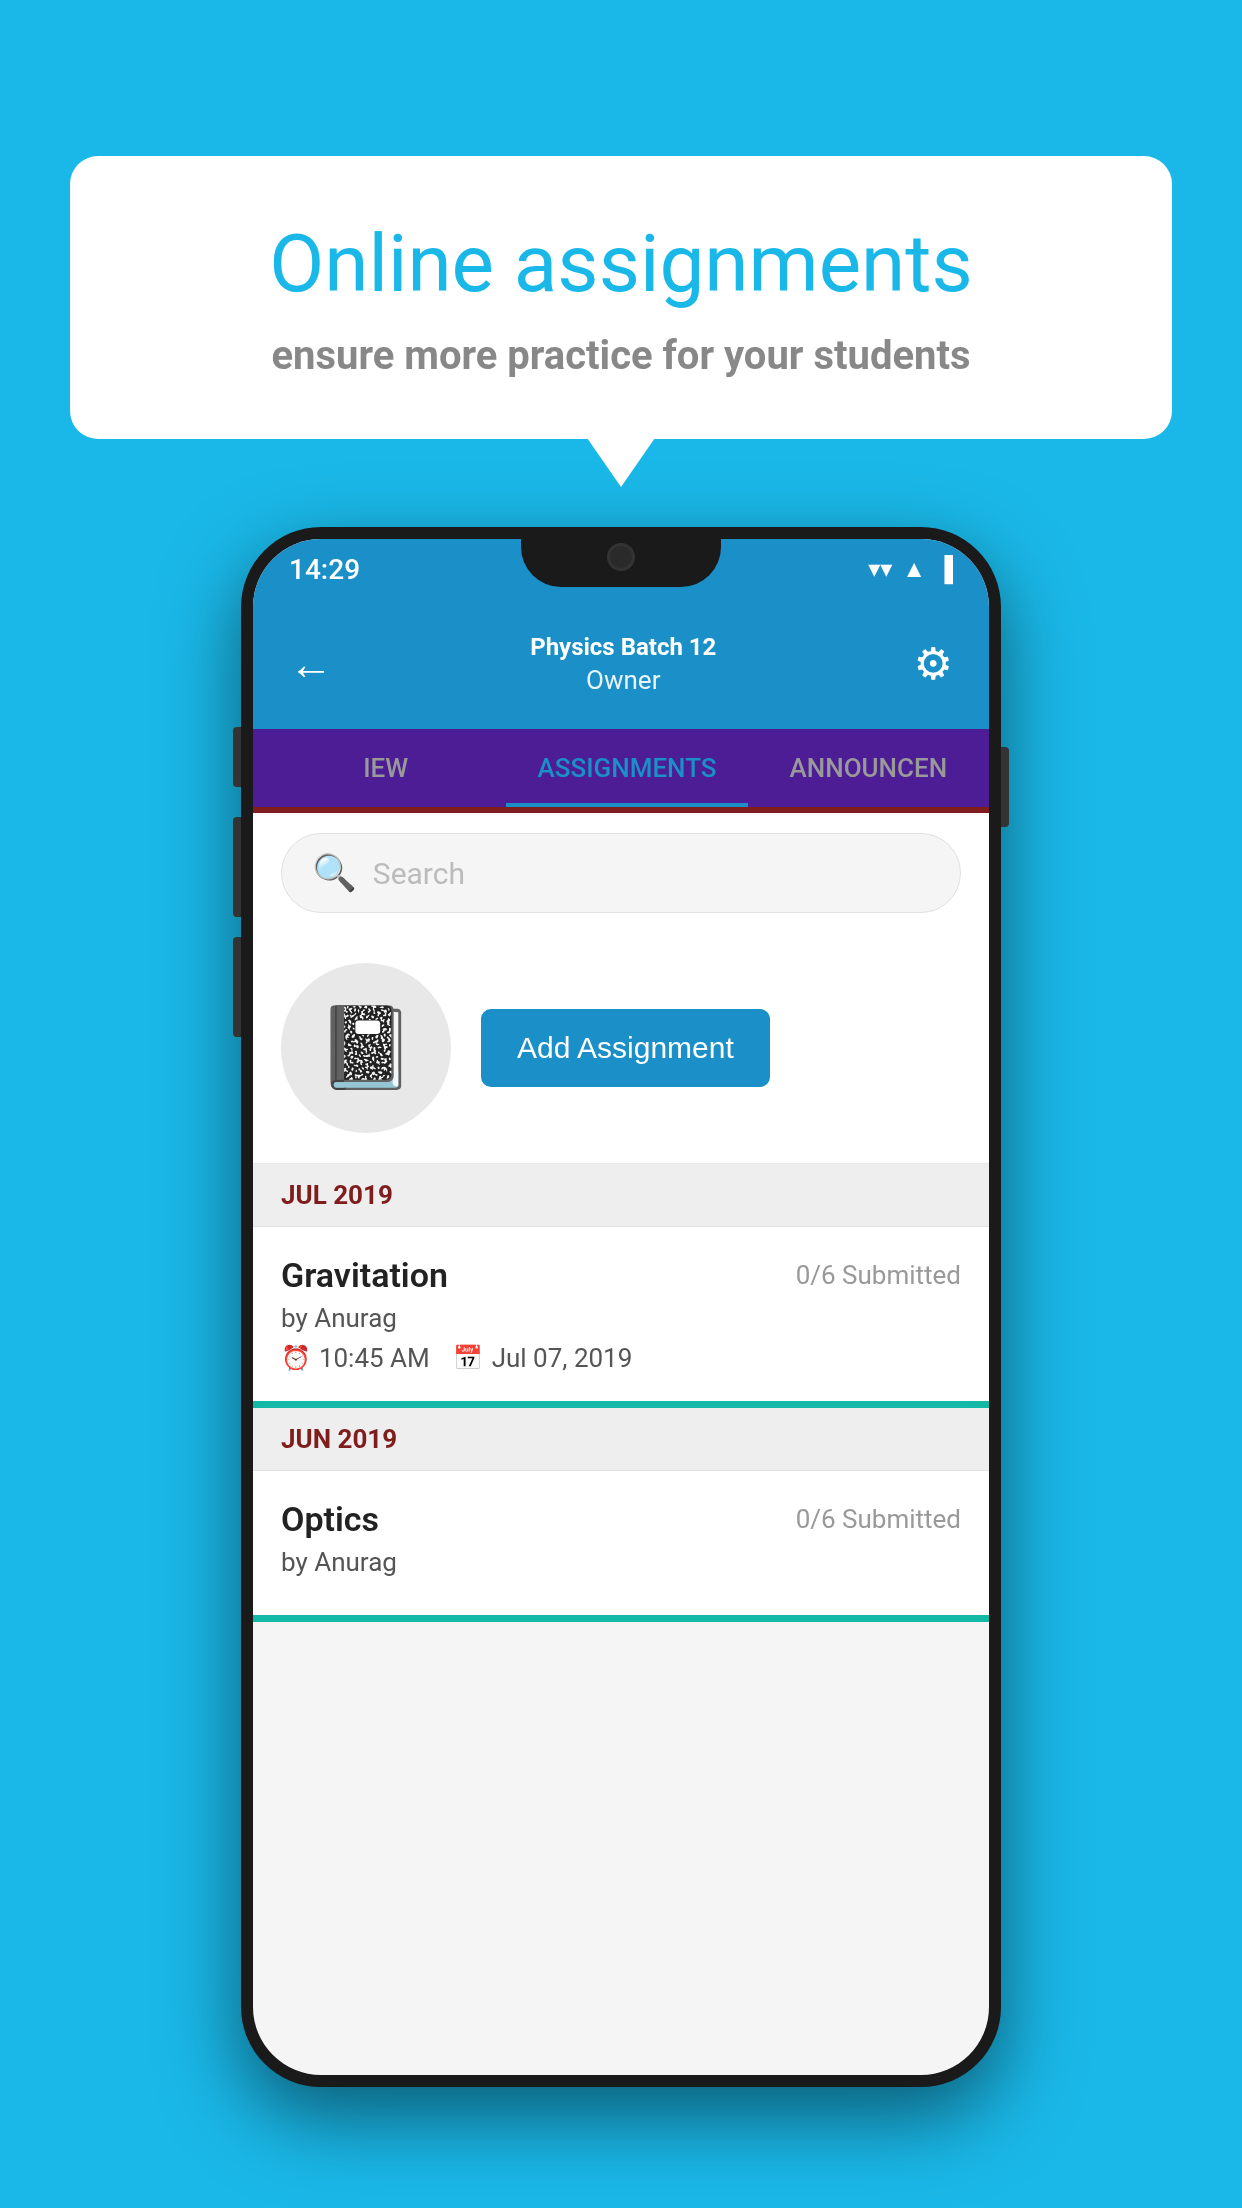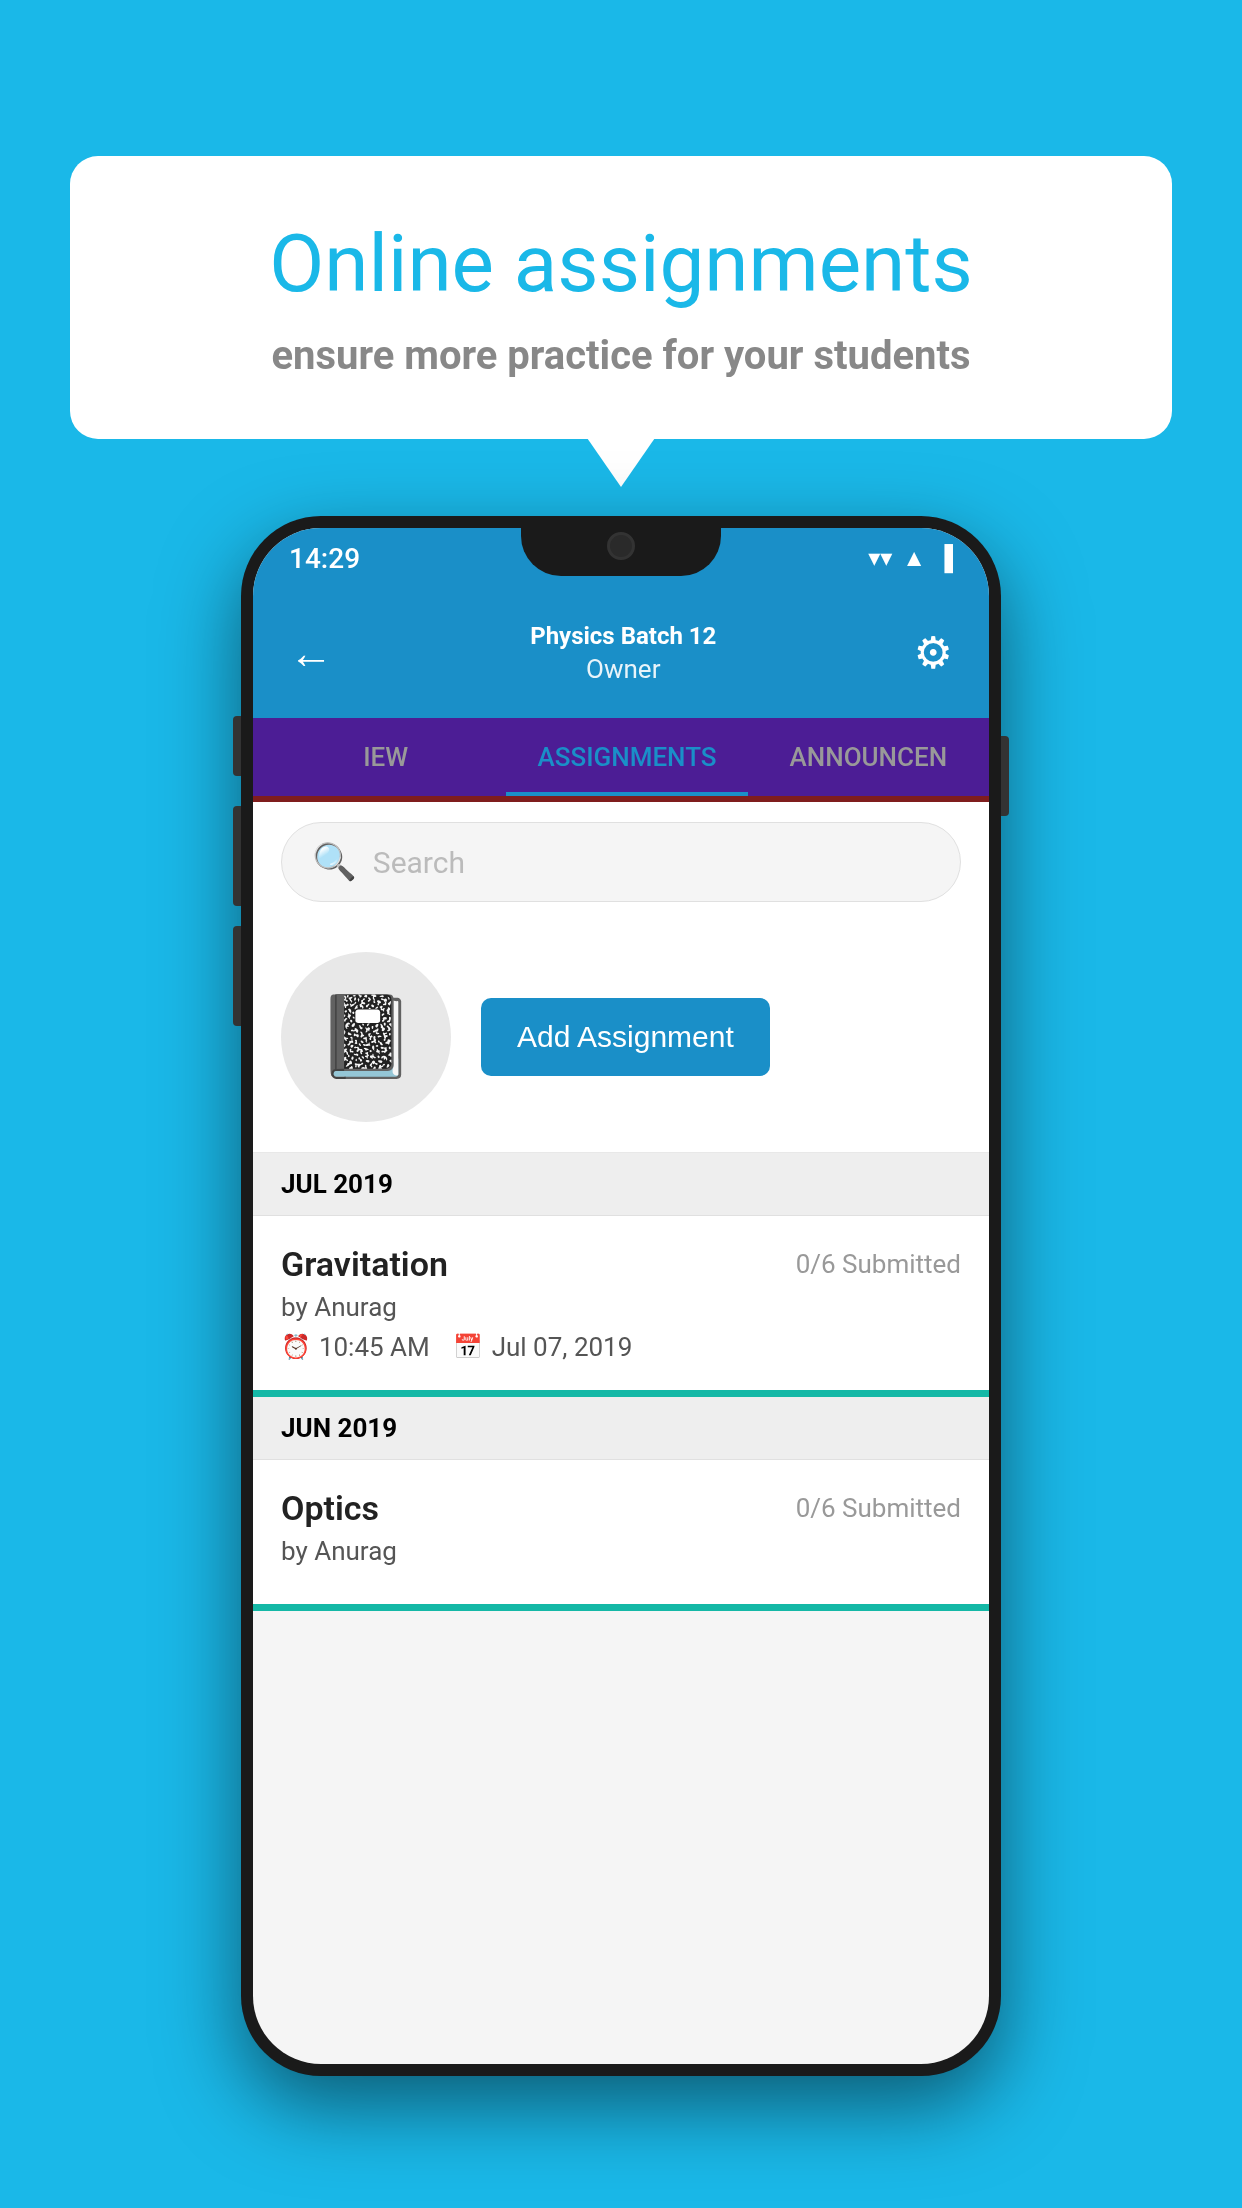--- a/index.html
+++ b/index.html
@@ -56,21 +56,21 @@
     .bubble-subtitle {
       font-size: 40px;
       color: #888;
       margin-top: 20px;
       font-weight: 700;
     }
 
     
     .phone-wrapper {
       position: absolute;
-      top: 516px;
+      top: 527px;
       left: 50%;
       transform: translateX(-50%);
       width: 760px;
     }
 
     .phone {
       background: #1a1a1a;
       border-radius: 80px;
       padding: 0;
       position: relative;
@@ -289,21 +289,21 @@
       font-weight: 500;
       cursor: pointer;
     }
 
     
     .section-header {
       background: #eeeeee;
       padding: 16px 28px;
       font-size: 26px;
       font-weight: 700;
-      color: #000000;
+      color: #7f1d1d;
       border-bottom: 1px solid #e0e0e0;
     }
 
     
     .assignment-item {
       background: white;
       padding: 28px 28px;
       border-bottom: 7px solid #14b8a6;
     }
 

